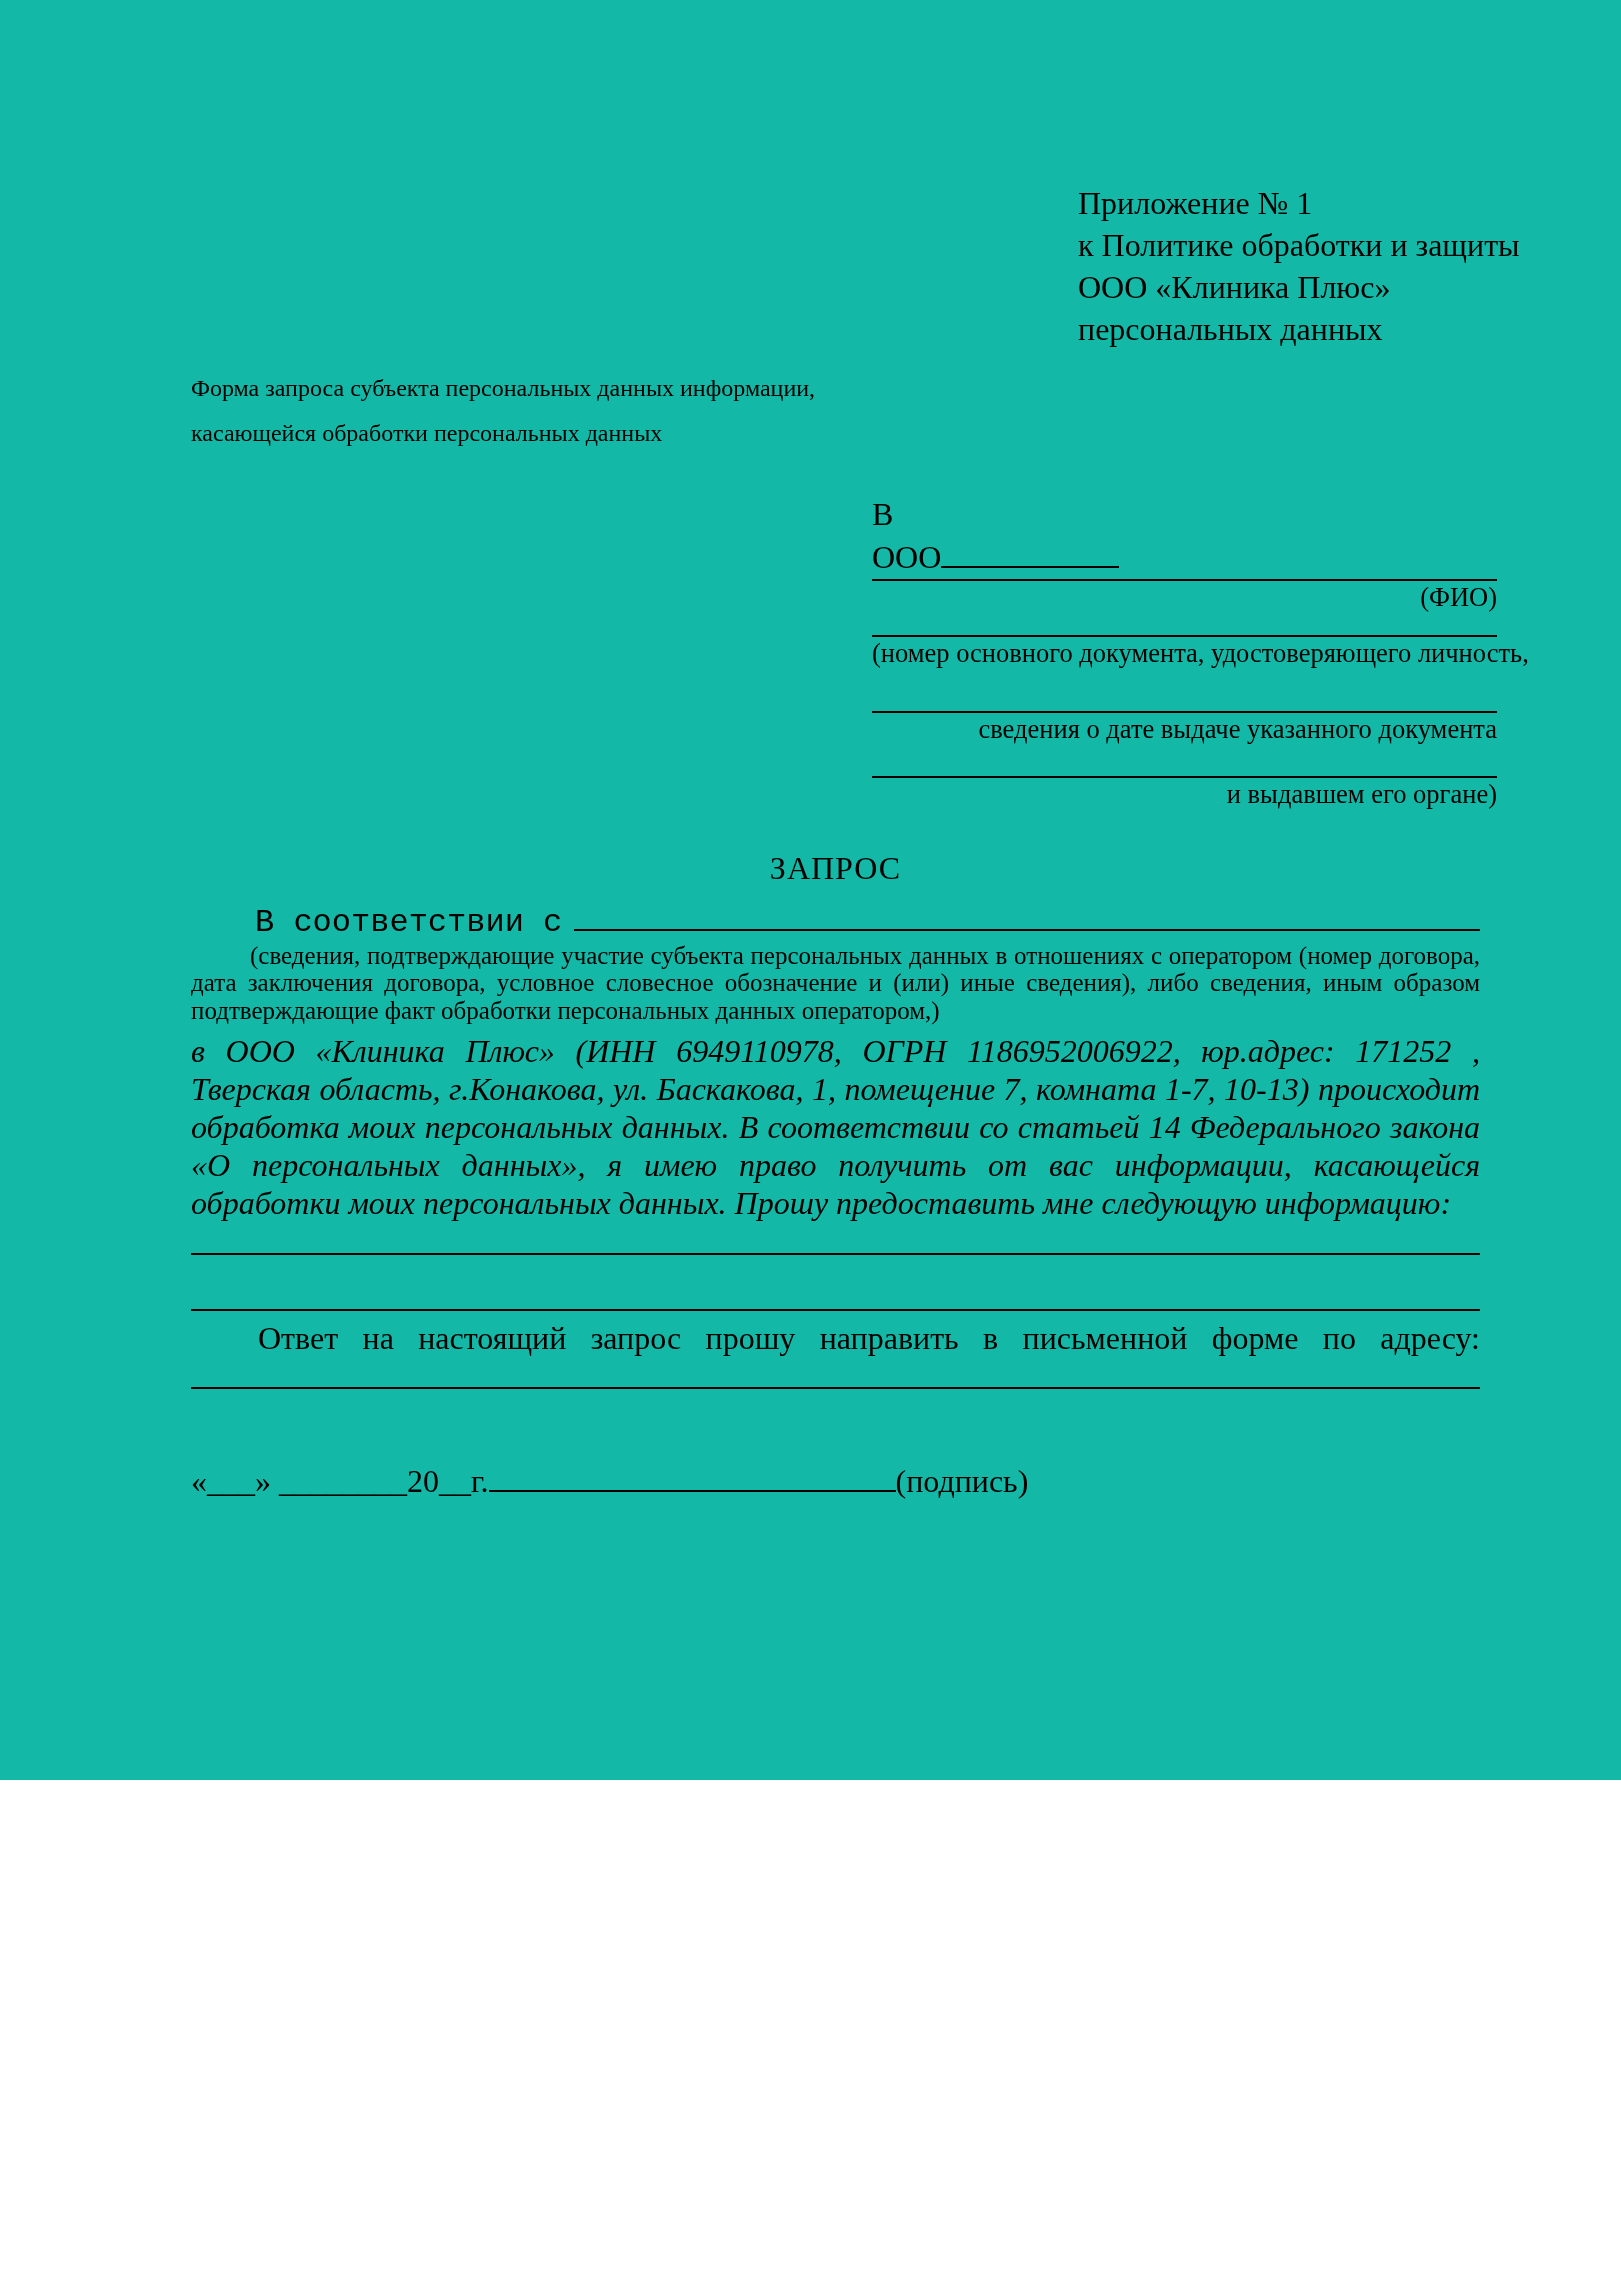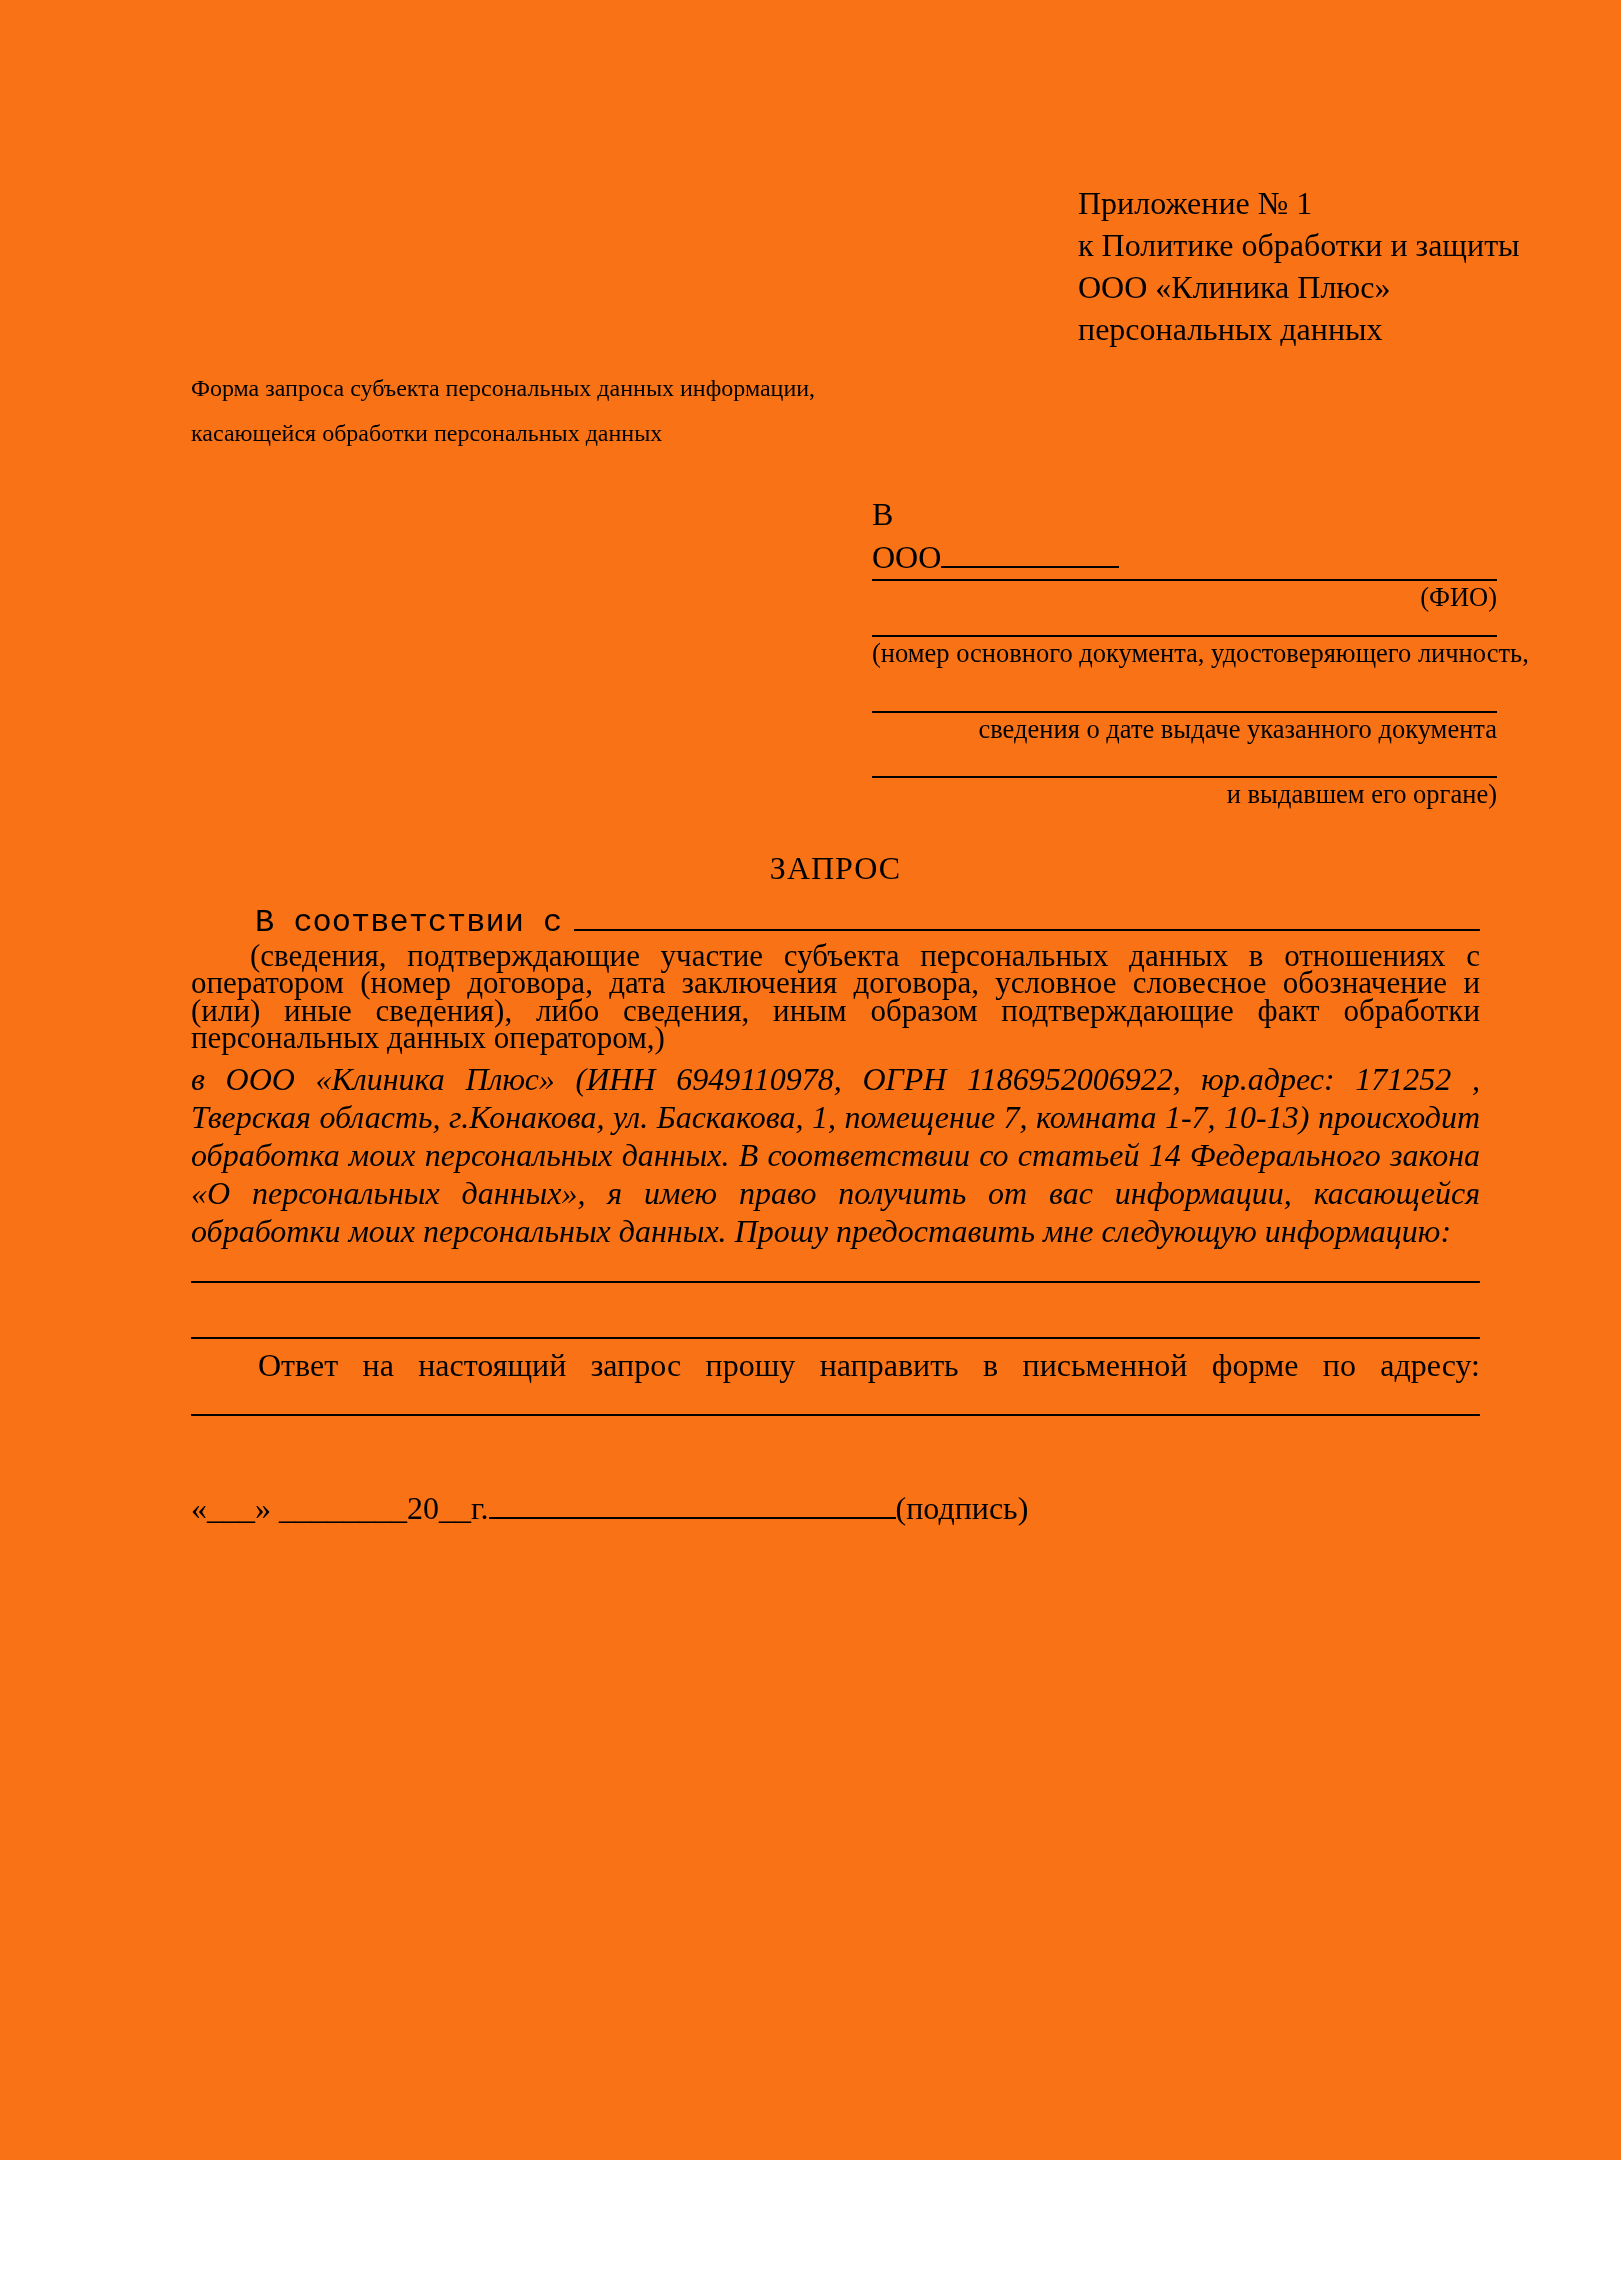--- a/index.html
+++ b/index.html
@@ -1,20 +1,20 @@
 <!DOCTYPE html>
 <html lang="ru"><head>
 <meta charset="utf-8">
 <style>
   html, body { margin: 0; padding: 0; background: #ffffff; }
   .page {
     position: relative;
     width: 1621px;
-    height: 2160px;
-    background: #f97316;
+    height: 1780px;
+    background: #14b8a6;
     color: #000000;
     font-family: "Liberation Serif", "DejaVu Serif", serif;
     font-size: 32px;
     box-sizing: border-box;
     padding: 182px 141px 0 191px;
     overflow: hidden;
   }
   
   .header-block { margin-left: 887px; line-height: 42px; }
   .header-line { white-space: nowrap; }
@@ -44,21 +44,21 @@
     text-align: right;
     white-space: nowrap;
   }
 
   
   .request-heading { margin-top: 39px; text-align: center; line-height: 39px; letter-spacing: 1px; }
   .intro-row { display: flex; align-items: baseline; margin-top: 11.8px; padding-left: 64px; line-height: 39px; }
   .intro-prefix { white-space: nowrap; padding-right: 11.8px; font-family: Liberation Mono, monospace; }
   .fill { flex: 1 1 auto; border-bottom: 2.9px solid #000; height: 29px; }
   .note {
-    font-size: 31px;
+    font-size: 25px;
     line-height: 27.4px;
     text-align: justify;
     text-indent: 59px;
   }
   .body-par {
     margin-top: 8px;
     line-height: 38px;
     text-align: justify;
     font-style: italic;
   }

